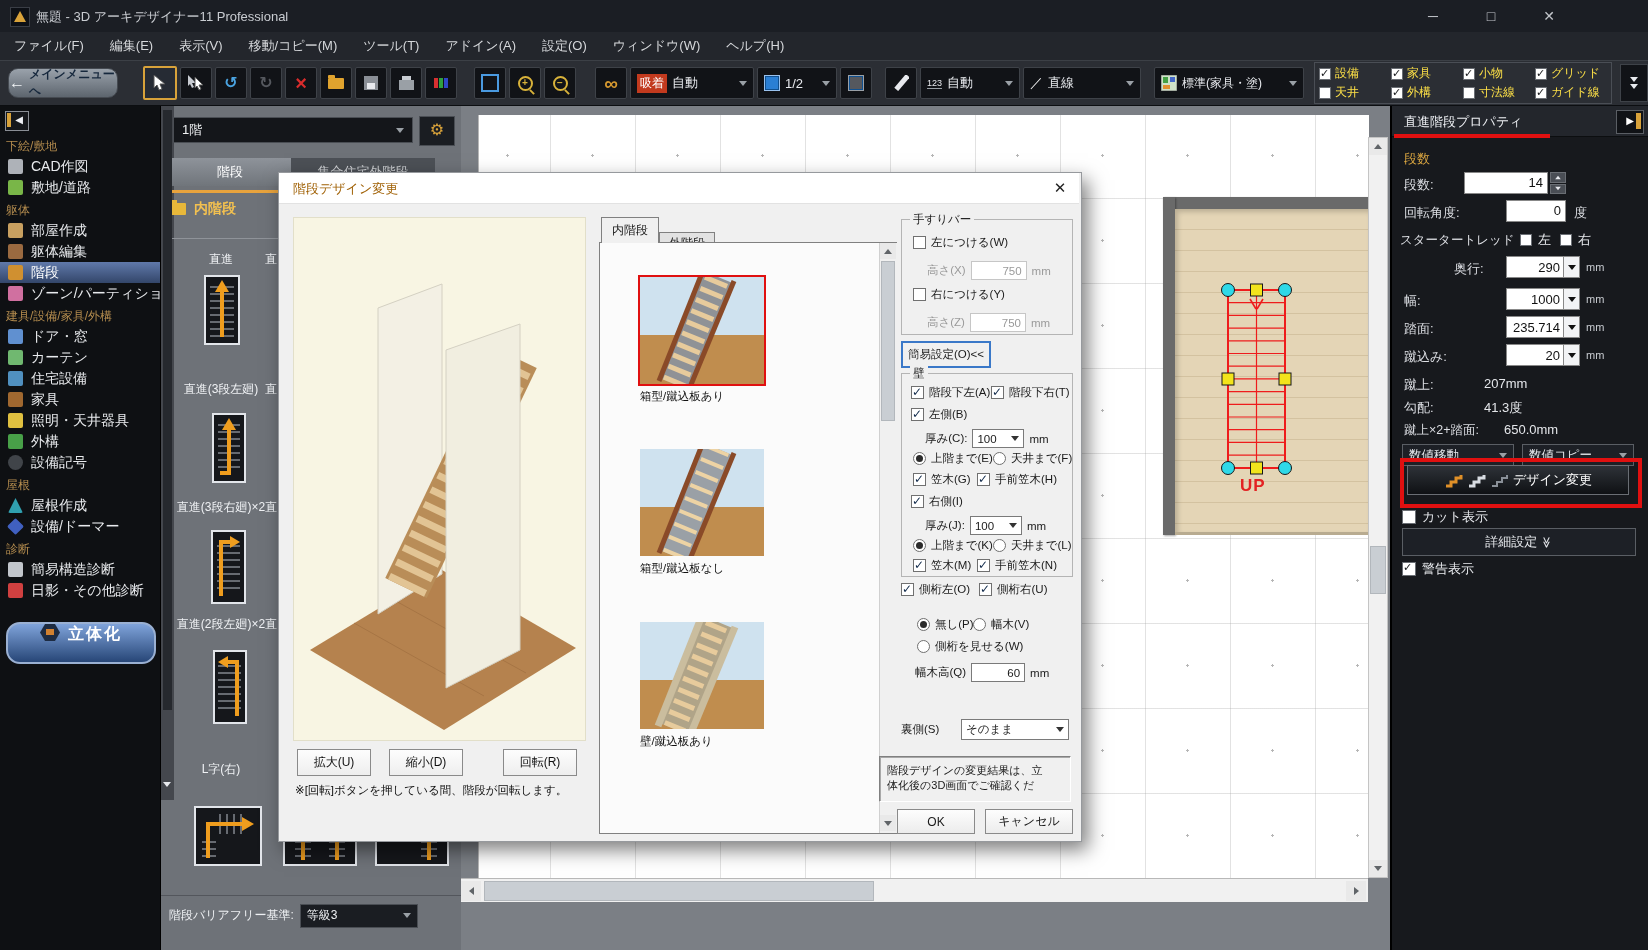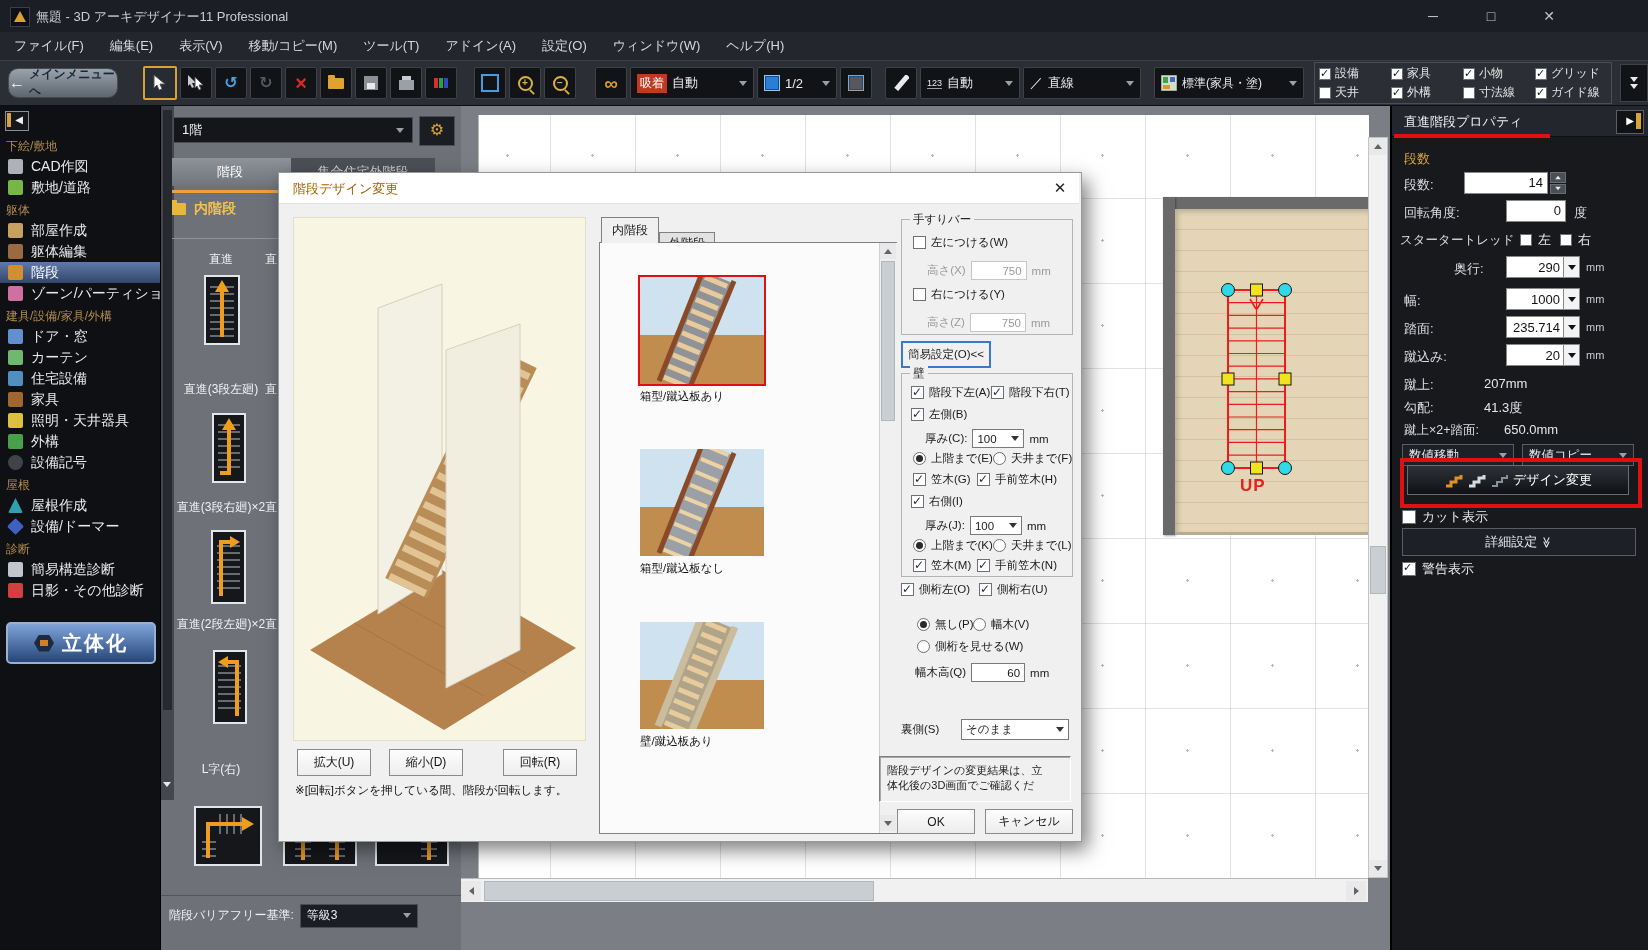--- a/index.html
+++ b/index.html
@@ -37,34 +37,34 @@
 .floppy{width:14px;height:14px;background:#8a8f96;position:relative}
 .floppy::after{content:"";position:absolute;left:3px;bottom:1px;width:8px;height:6px;background:#e8eaee}
 .printer{width:15px;height:10px;background:#9aa0a6;position:relative;margin-top:4px}
 .printer::before{content:"";position:absolute;left:3px;top:-4px;width:9px;height:4px;background:#c8ccd2}
 .pdfico{display:flex;gap:1px}
 .pdfico b{width:4px;height:10px}
 .fitico{width:14px;height:14px;border:2px solid #4a9ae0}
 .mag{width:11px;height:11px;border:2px solid #d8b23a;border-radius:50%;position:relative;color:#d8b23a;font-size:10px;font-weight:bold;line-height:10px;text-align:center}
 .mag::after{content:"";position:absolute;right:-4px;bottom:-4px;width:6px;height:2px;background:#d8b23a;transform:rotate(45deg)}
 .layerbox{margin-left:10px;border:1px solid #4a4e55;display:grid;grid-template-columns:repeat(4,72px);grid-auto-rows:19px;align-items:center;padding:1px 4px;flex:none}
-.lay{display:flex;align-items:center;gap:4px;color:#e5e5e5;font-size:12px;white-space:nowrap}
+.lay{display:flex;align-items:center;gap:4px;color:#fde047;font-size:12px;white-space:nowrap}
 .cbx{width:12px;height:12px;background:#fff;border:1px solid #6a6e74;display:inline-block;position:relative;flex:none;box-sizing:border-box}
 .cbx.on::after{content:"✓";position:absolute;left:0;top:-2px;font-size:11px;color:#15171a;font-weight:bold}
 .chevbtn{width:26px;height:36px;background:#111317;border:1px solid #3e4248;margin-left:8px;display:flex;flex-direction:column;align-items:center;justify-content:center;gap:2px;flex:none}
 
 .sidebar{left:0;top:106px;width:160px;height:844px;background:#0e1013;box-sizing:border-box}
 .collapse-btn{left:5px;top:5px;width:22px;height:18px;border:1px solid #8a8e95;background:#15171b;color:#eef0f4;font-size:10px;text-align:center;line-height:16px}
 .collapse-btn::before{content:"";position:absolute;left:1px;top:1px;width:4px;height:14px;background:#d8a23a}
 .collapse-btn span{margin-left:4px}
 .sec-title{color:#b48c4e;font-size:12px;padding:4px 6px 1px}
 .side-item{display:flex;align-items:center;gap:8px;height:21px;padding-left:8px;color:#e8eaed;font-size:14px;white-space:nowrap}
 .side-item.sel{background:linear-gradient(#6079aa,#33466a);color:#fff}
 .sic{width:15px;height:15px;border-radius:2px;flex:none}
-.solid-btn{left:6px;top:516px;width:146px;height:38px;border:2px solid #9ab0d2;border-radius:5px;background:linear-gradient(#7fa3da,#274677);display:flex;align-items:center;justify-content:center;gap:8px;color:#fff;font-size:20px;font-weight:bold;letter-spacing:2px}
+.solid-btn{left:6px;top:516px;width:146px;height:38px;border:2px solid #9ab0d2;border-radius:14px;background:linear-gradient(#7fa3da,#274677);display:flex;align-items:flex-start;justify-content:center;gap:8px;color:#fff;font-size:16px;font-weight:bold;letter-spacing:2px}
 .hexico{width:20px;height:17px;background:#1d2b42;clip-path:polygon(25% 0,75% 0,100% 50%,75% 100%,25% 100%,0 50%);position:relative}
 .hexico::after{content:"";position:absolute;left:6px;top:5px;width:8px;height:6px;background:#d08030}
 
 .stairpanel{left:160px;top:106px;width:300px;height:844px;background:#6e7278;border-left:1px solid #000}
 .floor-drop{left:12px;top:11px;width:240px;height:26px;background:#14161a;border:1px solid #4a4e54;display:flex;align-items:center;justify-content:space-between;padding:0 8px;color:#f0f2f4;box-sizing:border-box}
 .gear-btn{left:258px;top:10px;width:34px;height:28px;background:#1a1d22;border:1px solid #4a4e54;color:#d8a23a;font-size:16px;text-align:center;line-height:26px}
 .tab{top:52px;height:28px;font-size:13px;display:flex;align-items:center;justify-content:center}
 .tab.on{left:8px;width:122px;background:linear-gradient(#8e939a,#70757b);color:#fff}
 .tab.off{left:130px;width:144px;background:#4c5056;color:#cfd1d4}
 .tab-underline{left:8px;top:84px;width:122px;height:3px;background:#e8a33d}

